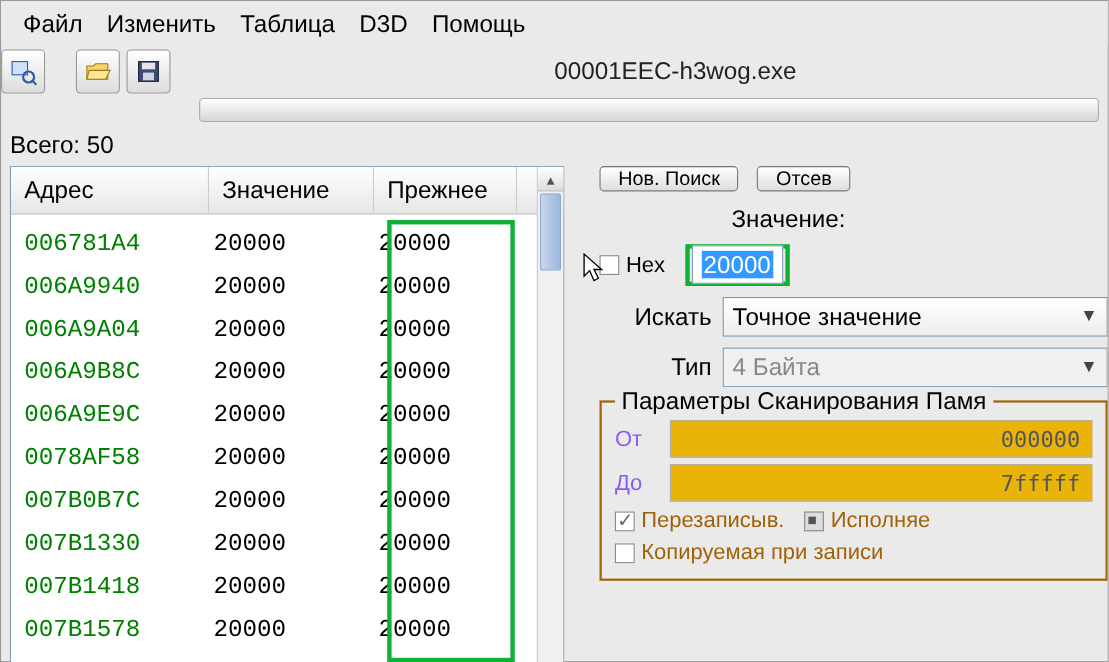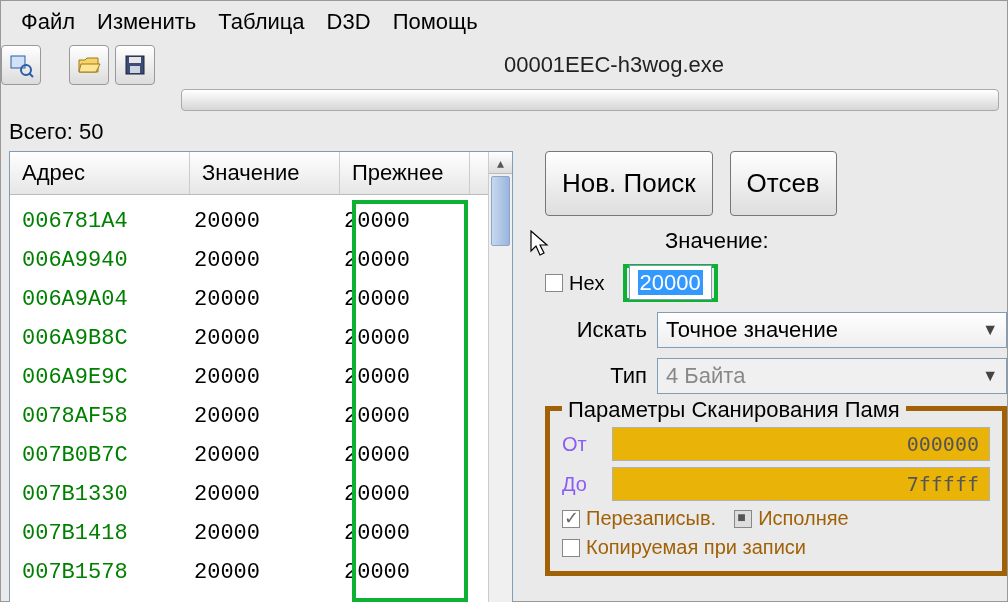--- a/index.html
+++ b/index.html
@@ -125,22 +125,22 @@
     border: 1px solid #8aa6c9;
     border-radius: 2px;
   }
   .right-panel {
     flex: 1;
     padding-left: 24px;
     overflow: hidden;
   }
   .btn {
     display: inline-block;
-    padding: 16px 16px;
-    font-size: 26px;
+    padding: 0 16px;
+    font-size: 18px;
     border: 1px solid #777;
     background: linear-gradient(#ffffff, #dedede);
     border-radius: 4px;
     margin-right: 12px;
   }
   .fieldrow {
     display: flex;
     align-items: center;
     margin: 10px 0;
     font-size: 22px;
@@ -167,21 +167,21 @@
     display: inline-block;
   }
   .combo {
     width: 350px;
     display: flex; align-items: center; justify-content: space-between;
     background: linear-gradient(#fff, #eee);
   }
   .combo .arrow { font-size: 16px; color: #444; }
   .combo.disabled { color: #888; background: #f0f0f0; }
   .groupbox {
-    border: 5px solid #a16207;
+    border: 2px solid #a16207;
     margin-top: 12px;
     padding: 10px 12px 6px 12px;
     position: relative;
   }
   .groupbox .legend {
     position: absolute;
     top: -14px; left: 12px;
     background: #eaeaea;
     padding: 0 6px;
     font-size: 22px;

